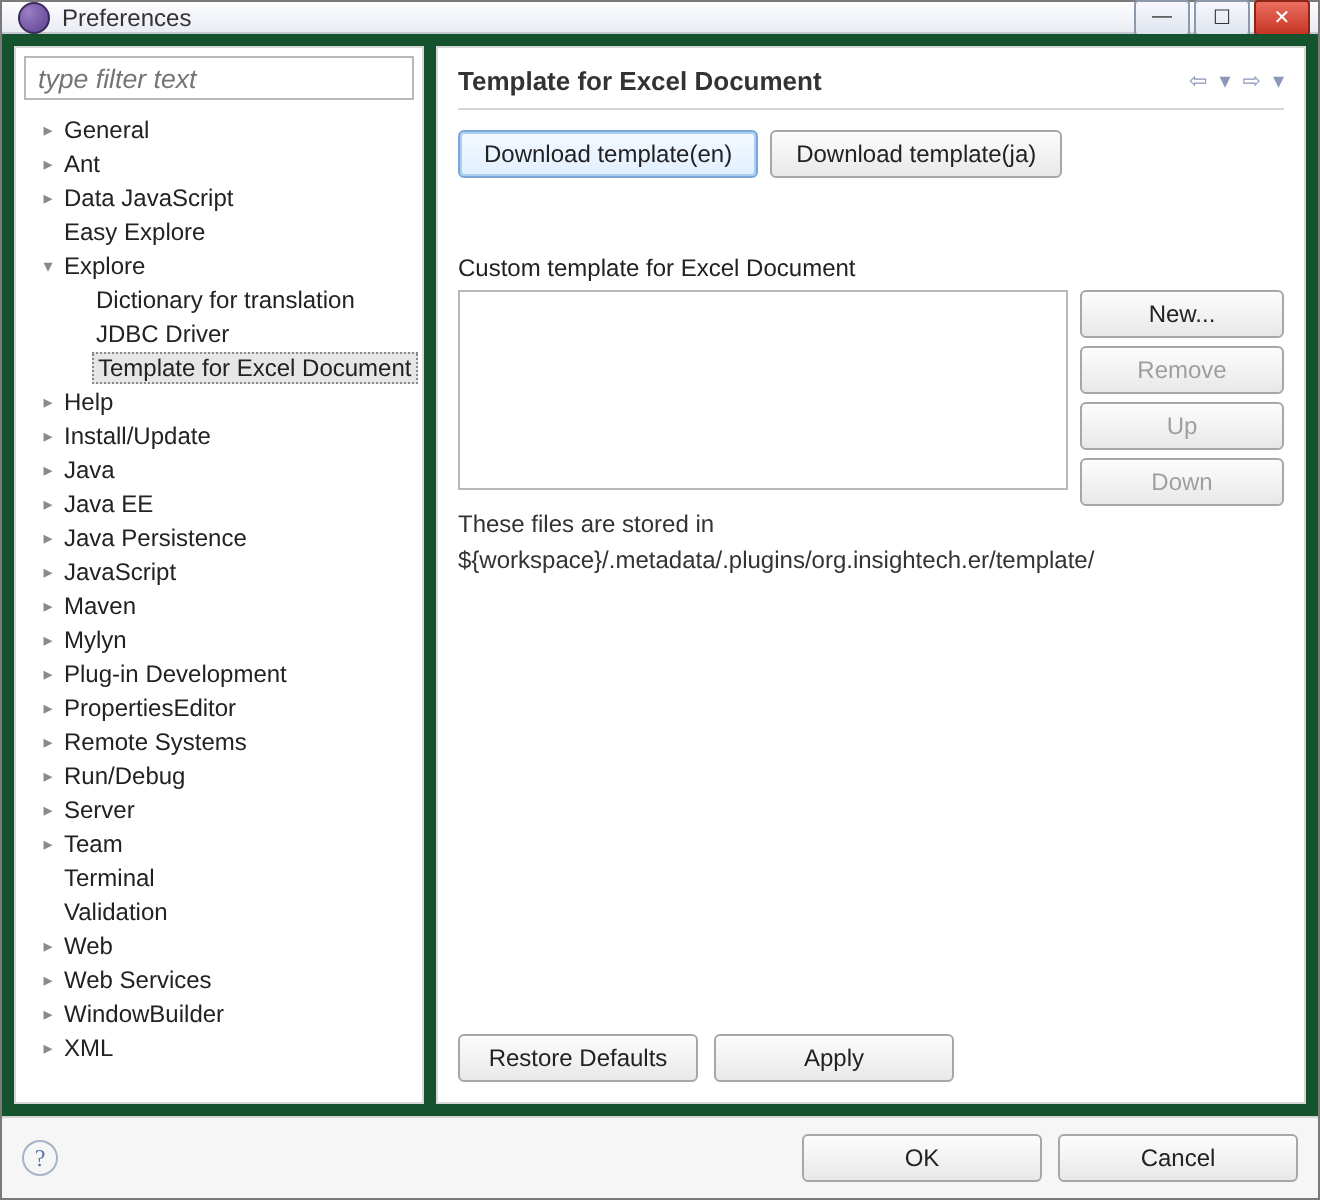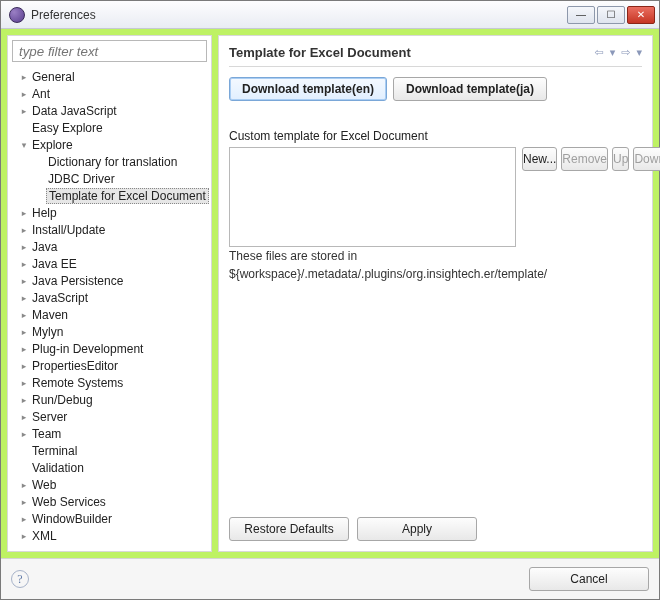--- a/index.html
+++ b/index.html
@@ -17,21 +17,21 @@
     width: 660px;
     height: 600px;
     background: #fff;
     border: 1px solid #7a7a7a;
     box-shadow: 0 0 0 5px rgba(120,120,140,0.22) inset;
     position: relative;
     display: flex;
     flex-direction: column;
   }
   .titlebar {
-    height: 28px;
+    height: 16px;
     background: linear-gradient(#fdfdfe, #e9ecf3);
     border-bottom: 1px solid #c5c9d2;
     display: flex;
     align-items: center;
     padding: 0 4px 0 8px;
   }
   .titlebar .app-icon {
     width: 16px; height: 16px;
     border-radius: 50%;
     background: radial-gradient(circle at 30% 30%, #9a7fc4, #5a3f8f);
@@ -47,21 +47,21 @@
     background: linear-gradient(#f5f7fb, #dfe4ee);
     display: flex; align-items: center; justify-content: center;
     font-size: 10px; color: #333;
   }
   .winbtn.close { background: linear-gradient(#ea6e60, #c63524); border-color:#8a2518; color:#fff; }
   .content {
     flex: 1;
     display: flex;
     padding: 6px;
     gap: 6px;
-    background: #bef264;
+    background: #14532d;
     min-height: 0;
   }
   .left {
     width: 205px;
     display: flex;
     flex-direction: column;
     background: #fff;
     border: 1px solid #d8d8d8;
   }
   .filter {
@@ -120,30 +120,30 @@
     border-radius: 3px;
     padding: 3px 12px;
     font-size: 12px;
     color: #222;
     height: 24px;
     display: inline-flex; align-items: center; justify-content: center;
     cursor: default;
   }
   .btn.focus { border-color:#7aa7d8; box-shadow: 0 0 0 1px #a9cdf3 inset; background: linear-gradient(#f4f9ff,#e1efff);}
   .btn.disabled { color: #9f9f9f; }
-  .dl-row { display:flex; gap:6px; margin-bottom: 28px; font-weight: bold; }
+  .dl-row { display:flex; gap:6px; margin-bottom: 38px; }
   .ct-label { margin-bottom: 4px; color:#222; }
   .ct-row { display:flex; gap:6px; }
   .listbox {
     flex:1;
     height: 100px;
     border: 1px solid #b8b8b8;
     background: #fff;
   }
-  .sidebtns { width:120px; display:flex; flex-direction:row; gap:4px; }
+  .sidebtns { width:102px; display:flex; flex-direction:column; gap:4px; }
   .sidebtns .btn { width:100%; padding: 3px 0; }
   .info { color:#333; line-height: 1.5; }
   .footer-right {
     margin-top: auto;
     display:flex; gap:8px;
     padding-top: 8px;
   }
   .footer-right .btn { width: 120px; }
   .bottombar {
     border-top: 1px solid #d4d4d4;
@@ -328,15 +328,16 @@
       <div class="footer-right">
         <div class="btn">Restore Defaults</div>
         <div class="btn">Apply</div>
       </div>
     </div>
   </div>
 
   <div class="bottombar">
     <div class="help-icon">?</div>
     <div class="spacer"></div>
+    <div class="btn">OK</div>
     <div class="btn">Cancel</div>
   </div>
 </div>
 
 </body></html>

